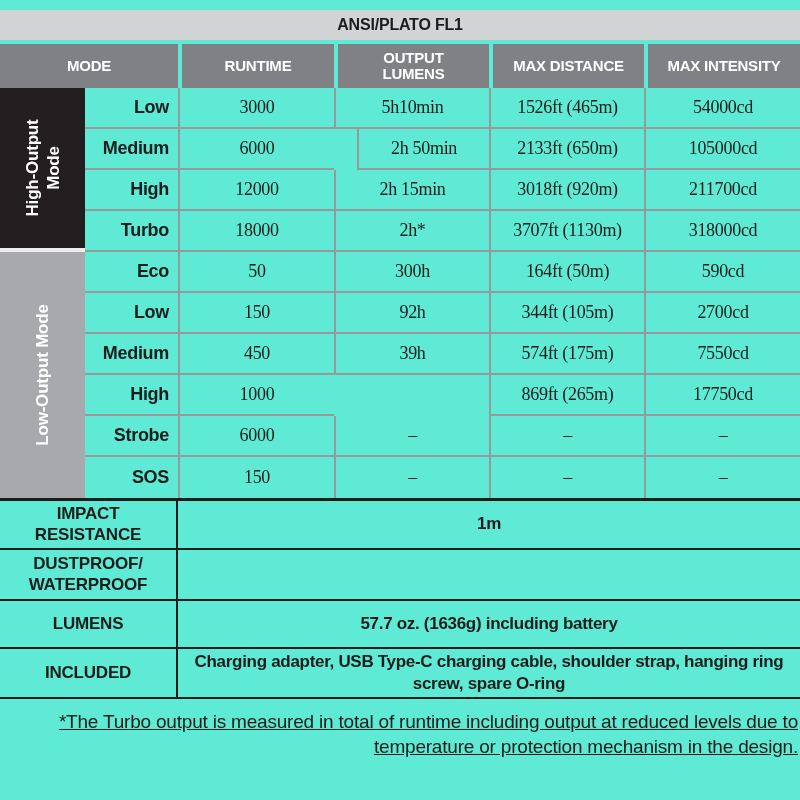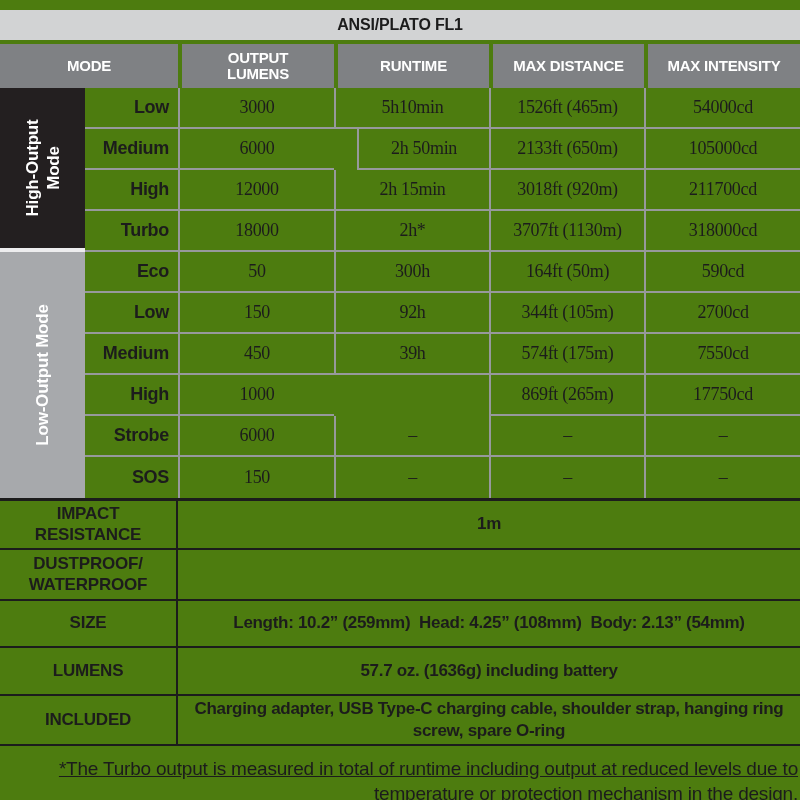--- a/index.html
+++ b/index.html
@@ -11,21 +11,21 @@
     --dark-line:#1c1c1c;
     --ink:#1c1c1c;
   }
   *{margin:0;padding:0;box-sizing:border-box;}
   html,body{background:#fff;}
   body{
     width:800px;height:800px;overflow:hidden;
     font-family:"Liberation Sans","DejaVu Sans",sans-serif;
     color:var(--ink);
   }
-  .page{width:800px;height:800px;padding-top:10px;background:#4d7c0f;}
+  .page{width:800px;height:800px;padding-top:10px;background:#5eead4;}
 
   
   .title-bar{
     width:800px;height:30px;background:var(--title-bar);
     display:flex;align-items:center;justify-content:center;
     font-weight:bold;font-size:16px;letter-spacing:-0.2px;color:var(--ink);
   }
 
   
   .header-row{
@@ -92,23 +92,23 @@
 </style>
 </head>
 <body>
 
 <div class="page">
 
   <div class="title-bar">ANSI/PLATO FL1</div>
 
   <div class="header-row">
     <div class="hcell">MODE</div>
+    <div class="hcell">RUNTIME</div>
     <div class="hcell">OUTPUT
 LUMENS</div>
-    <div class="hcell">RUNTIME</div>
     <div class="hcell">MAX DISTANCE</div>
     <div class="hcell">MAX INTENSITY</div>
   </div>
 
   <div class="body" id="body">
       <div class="band black" style="grid-row: 1 / span 4;">
         <div class="band-text">
           <div>High-Output</div>
           <div>Mode</div>
         </div>
@@ -176,26 +176,20 @@
           <div>RESISTANCE</div>
         </div>
         <div class="spec-value">1m</div>
       </div>
       <div class="spec-row" style="min-height: 51px;">
         <div class="spec-label">
           <div>DUSTPROOF/</div>
           <div>WATERPROOF</div>
         </div>
       </div>
-      <div class="spec-row" style="min-height: 47px;">
-        <div class="spec-label">
-          <div>SIZE</div>
-        </div>
-        <div class="spec-value">Length: 10.2” (259mm)  Head: 4.25” (108mm)  Body: 2.13” (54mm)</div>
-      </div>
       <div class="spec-row" style="min-height: 48px;">
         <div class="spec-label">
           <div>LUMENS</div>
         </div>
         <div class="spec-value">57.7 oz. (1636g) including battery</div>
       </div>
       <div class="spec-row" style="min-height: 46px;">
         <div class="spec-label">
           <div>INCLUDED</div>
         </div>

